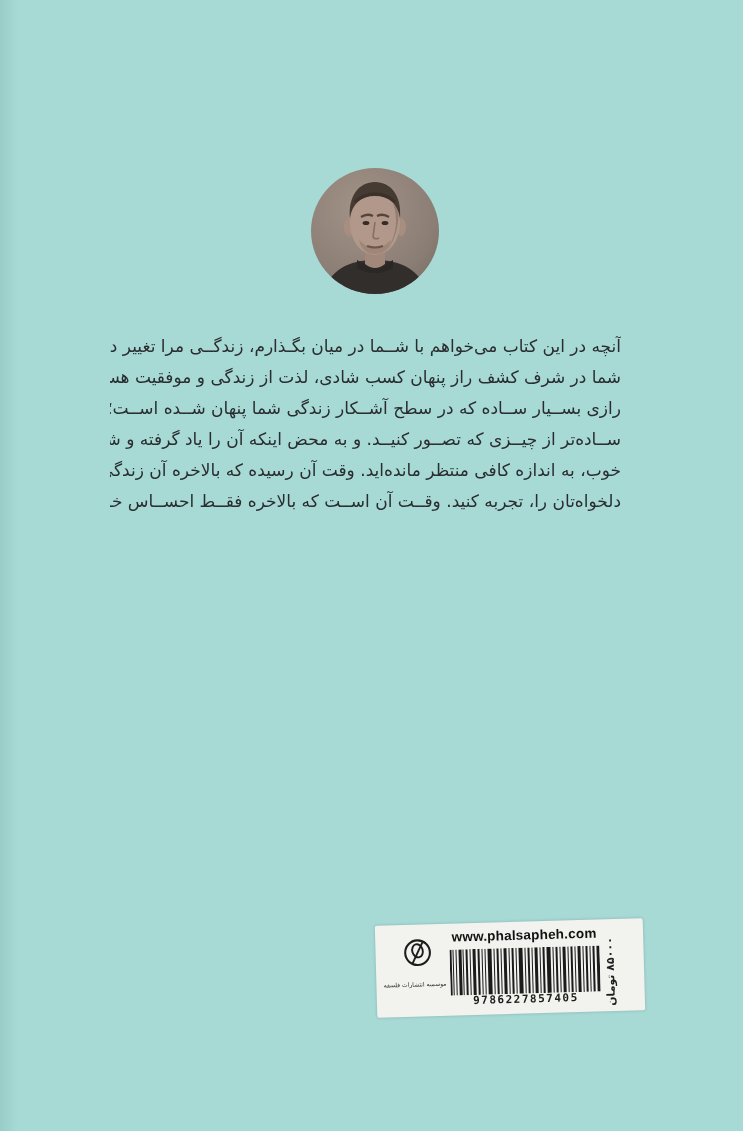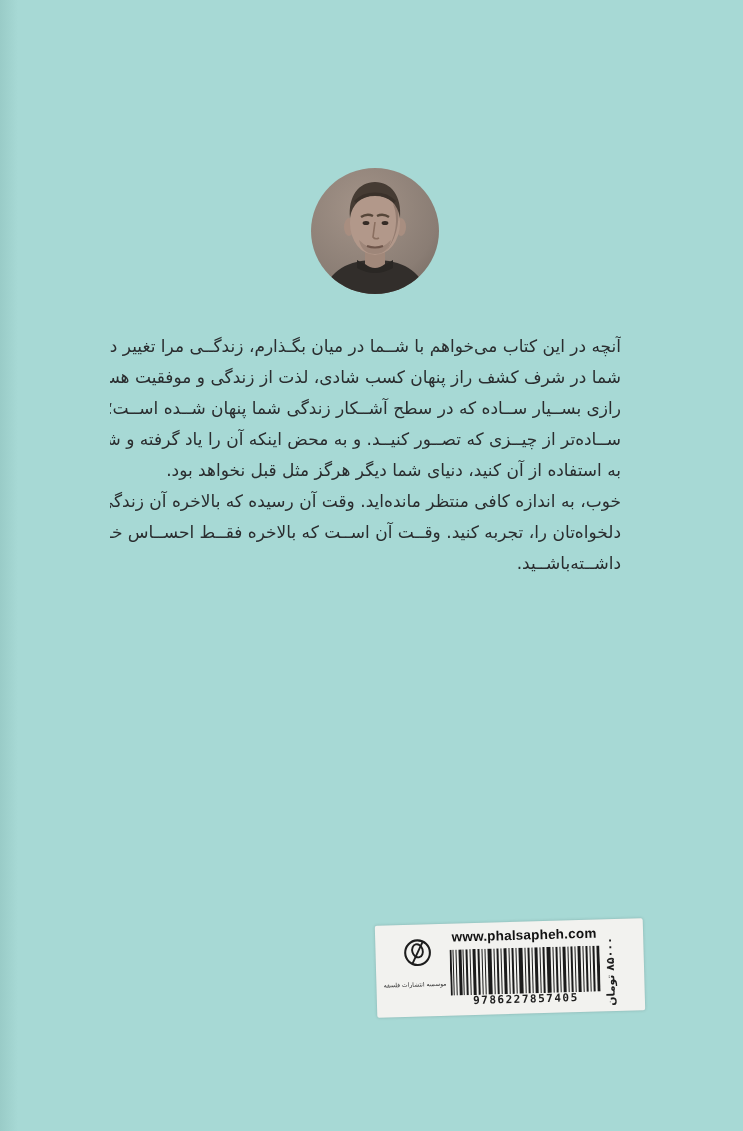--- a/index.html
+++ b/index.html
@@ -119,24 +119,22 @@
 
       <path d="M56,78 q8,3 16,0" stroke="#6e554a" stroke-width="2" fill="none"></path>
     </svg>
   </div>
 
   <div class="blurb">
     <div class="bline">آنچه در این کتاب می‌خواهم با شــما در میان بگـذارم، زندگــی مرا تغییر داد.</div>
     <div class="bline">شما در شرف کشف راز پنهان کسب شادی، لذت از زندگی و موفقیت هستید.</div>
     <div class="bline">رازی بســیار ســاده که در سطح آشــکار زندگی شما پنهان شــده اســت؛ رازی</div>
     <div class="bline">ســاده‌تر از چیــزی که تصــور کنیــد. و به محض اینکه آن را یاد گرفته و شروع</div>
-    <div class="bline end">به استفاده از آن کنید، دنیای شما دیگر هرگز مثل قبل نخواهد بود.</div>
     <div class="bline">خوب، به اندازه کافی منتظر مانده‌اید. وقت آن رسیده که بالاخره آن زندگی</div>
     <div class="bline">دلخواه‌تان را، تجربه کنید. وقــت آن اســت که بالاخره فقــط احســاس خوب</div>
-    <div class="bline end">داشــته‌باشــید.</div>
   </div>
 
   <div class="label">
 
     <div class="logo-block">
       <svg viewBox="0 0 40 40">
         <circle cx="20" cy="17" r="13" fill="none" stroke="#1d1d1d" stroke-width="2.2"></circle>
         <ellipse cx="20" cy="15" rx="5.5" ry="7" fill="none" stroke="#1d1d1d" stroke-width="2" transform="rotate(-15 20 15)"></ellipse>
         <path d="M26,5 L14,29" stroke="#1d1d1d" stroke-width="2" fill="none"></path>
       </svg>

